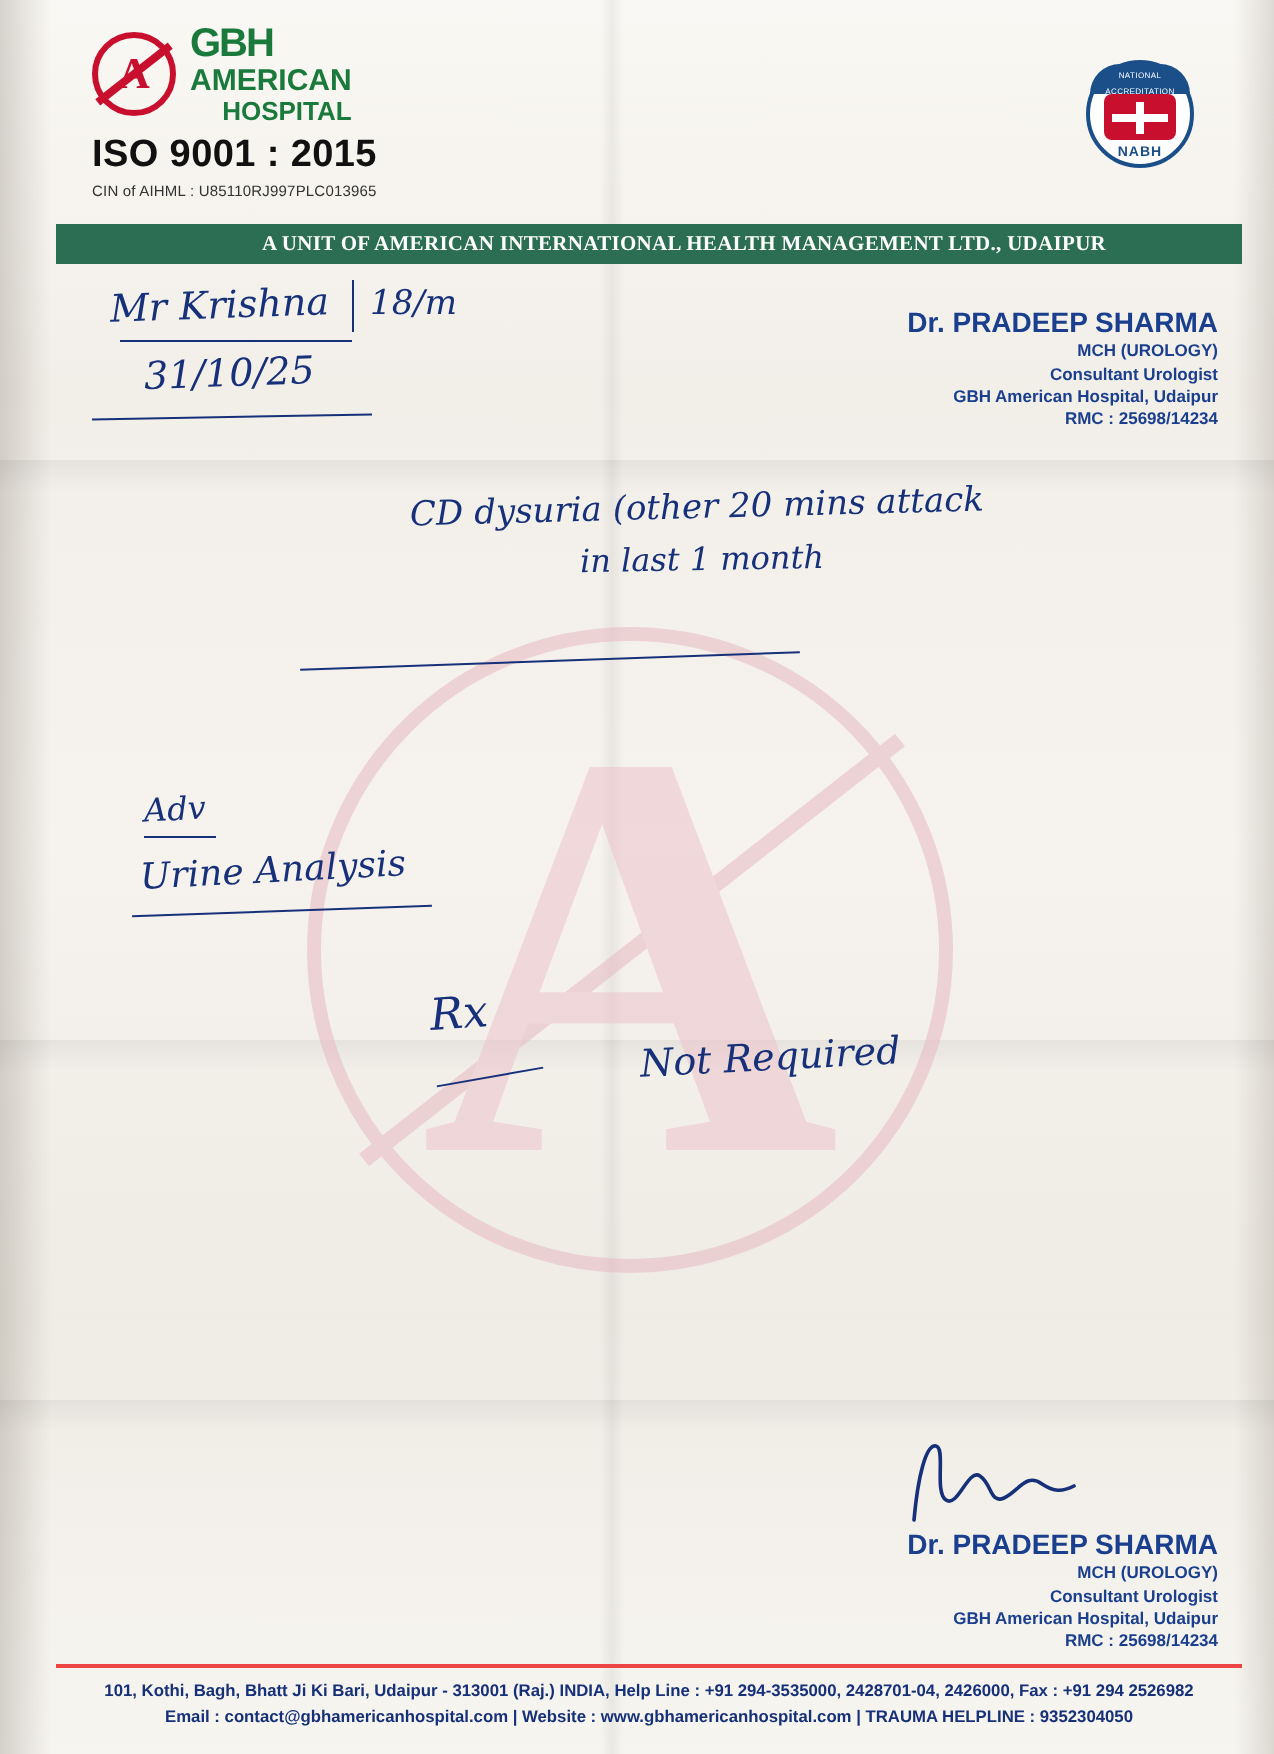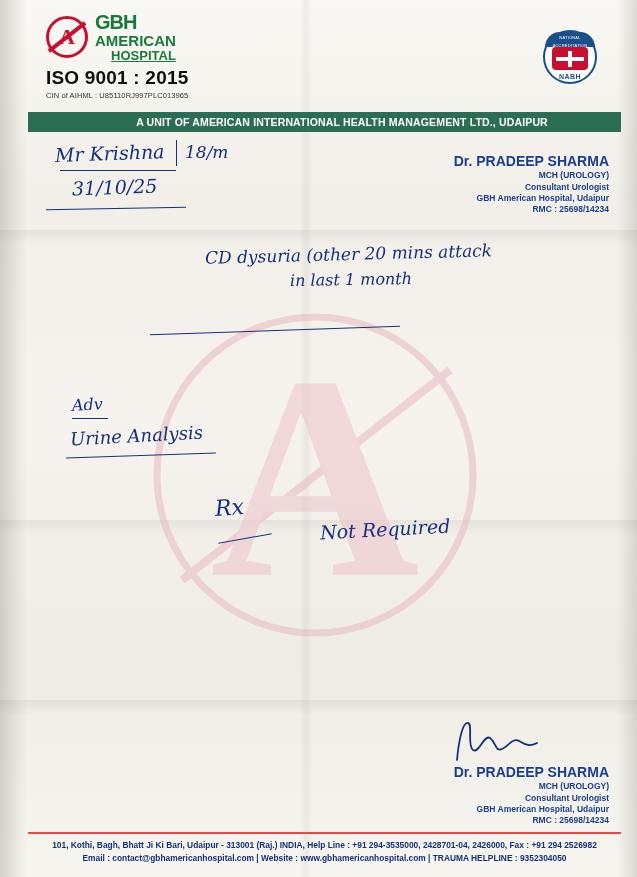--- a/index.html
+++ b/index.html
@@ -121,21 +121,20 @@
     margin-top: 1px;
   }
   .logo-hosp {
     font-family: "Liberation Sans", sans-serif;
     font-weight: bold;
     font-size: 13px;
     color: #1a7a3c;
     display: block;
     text-align: right;
     margin-top: 1px;
-    text-decoration: underline;
   }
   .iso {
     font-family: "Liberation Sans", sans-serif;
     font-weight: bold;
     font-size: 19px;
     color: #111;
     margin-top: 5px;
     letter-spacing: 0.2px;
   }
   .cin {
@@ -215,21 +214,21 @@
   }
 
   .green-bar {
     position: absolute;
     left: 28px;
     right: 16px;
     top: 112px;
     height: 20px;
     background: #2b6e53;
     color: #ffffff;
-    font-family: Liberation Sans, sans-serif;
+    font-family: Liberation Serif, serif;
     font-weight: bold;
     font-size: 10.5px;
     letter-spacing: 0.15px;
     display: flex;
     align-items: center;
     justify-content: center;
     padding-left: 35px;
   }
 
   

